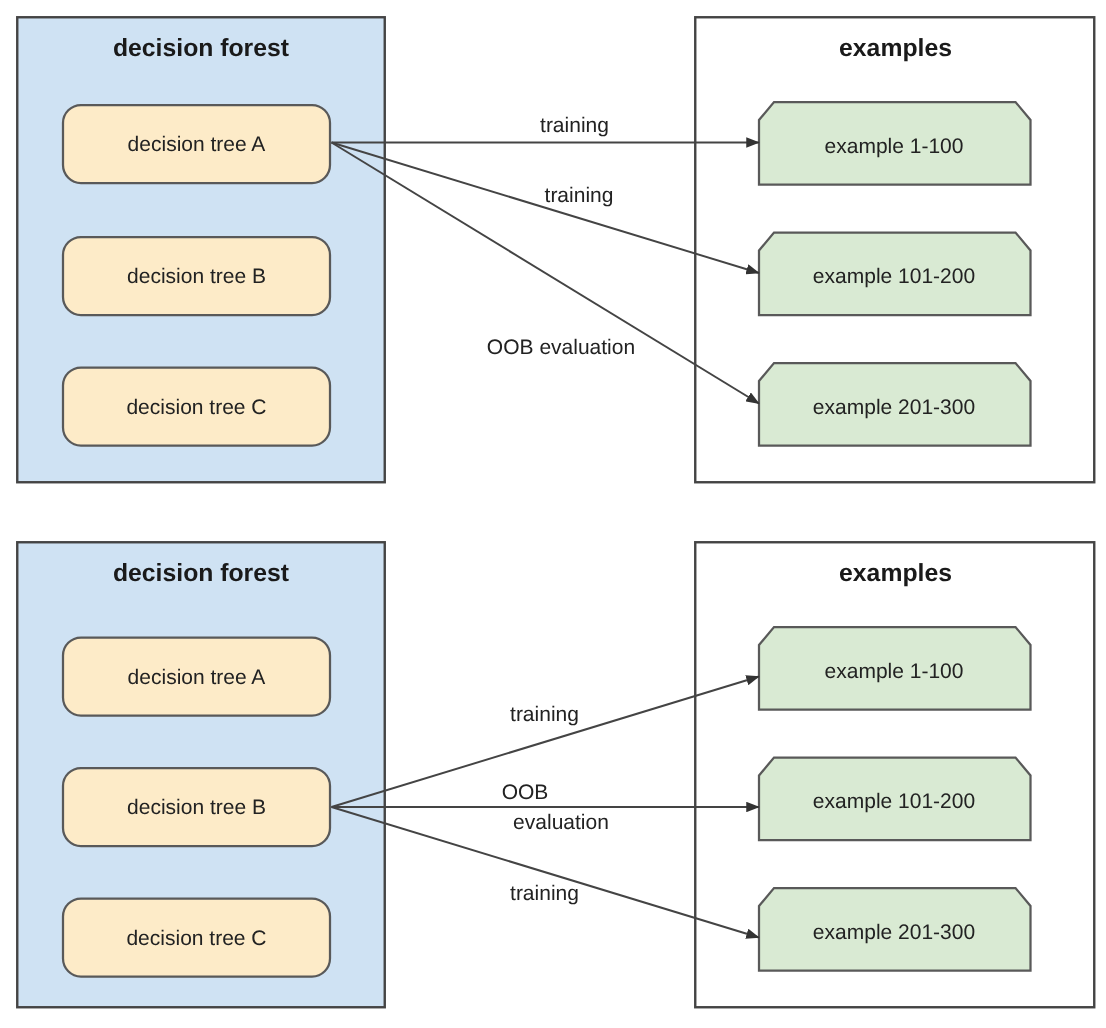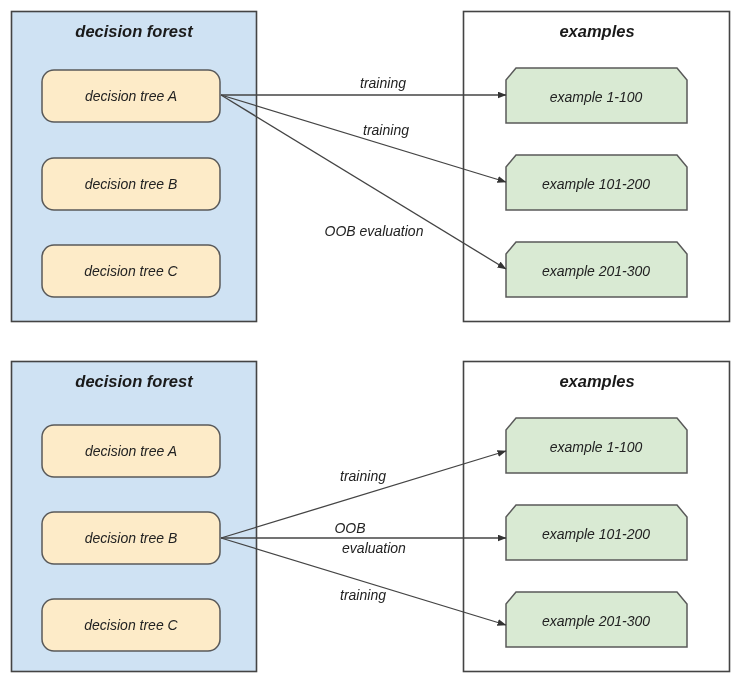--- a/index.html
+++ b/index.html
@@ -10,21 +10,20 @@
   body {
     width: 737px;
     height: 685px;
     font-family: "Liberation Sans", sans-serif;
     overflow: hidden;
   }
   #diagram-root {
     position: relative;
     width: 676px;
     height: 685px;
-    font-style: italic;
   }
   svg.diagram-svg {
     display: block;
     width: 737px;
     height: 685px;
   }
   .panel-forest-rect {
     fill: #cfe2f3;
     stroke: #444444;
     stroke-width: 1.6;

